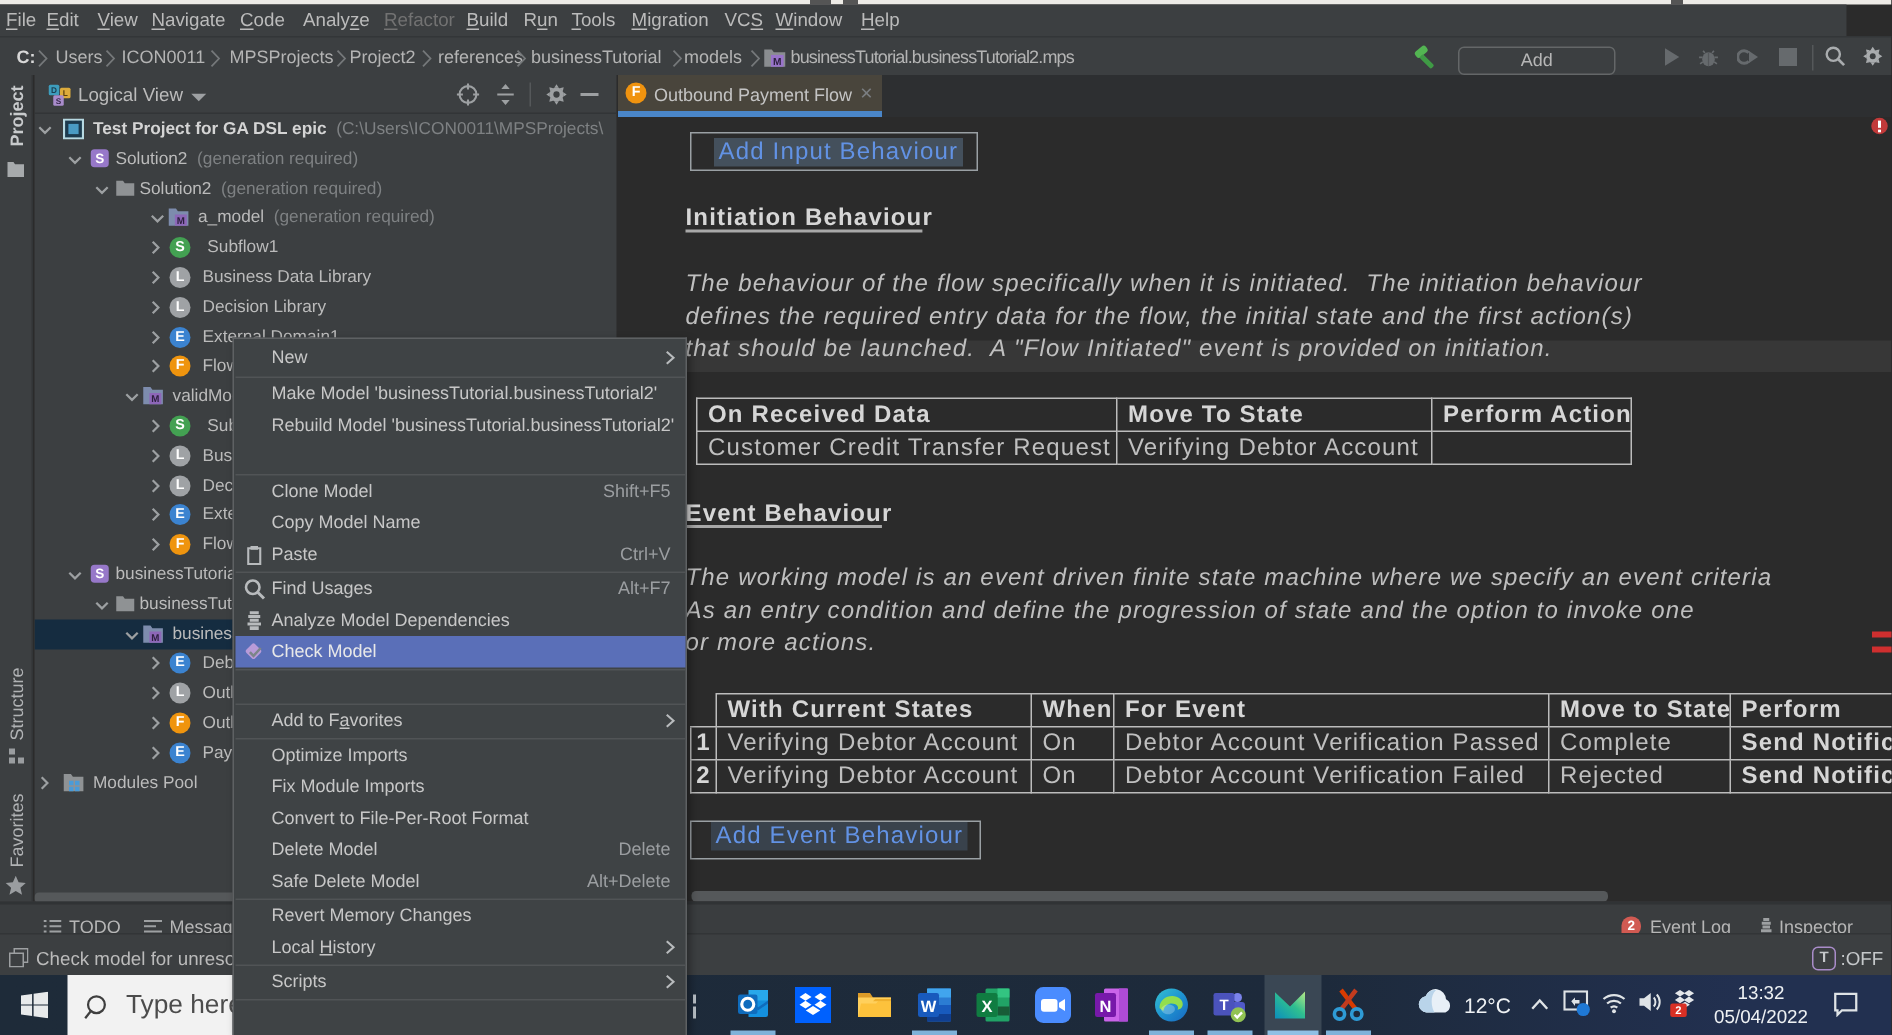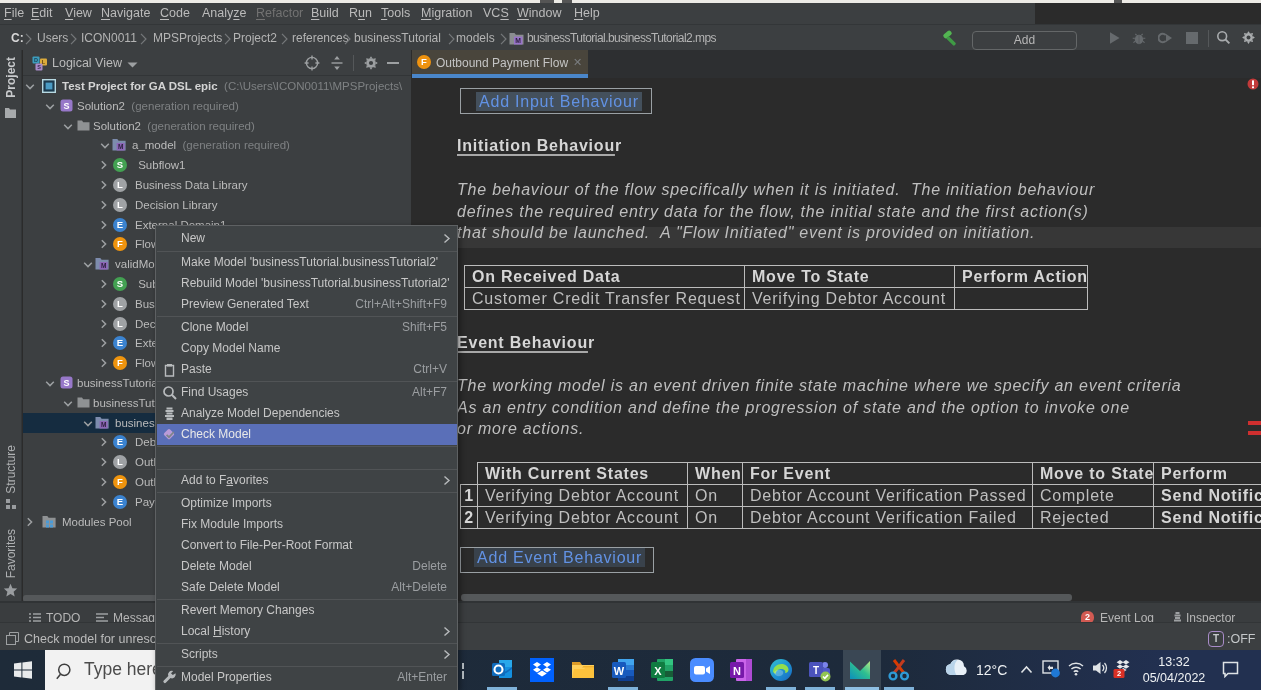--- a/index.html
+++ b/index.html
@@ -1,21 +1,21 @@
 <!DOCTYPE html>
 <html><head><meta charset="utf-8"><style>
 *{margin:0;padding:0;box-sizing:border-box;}
 html,body{width:1261px;height:690px;overflow:hidden;background:#2b2b2b;font-family:"Liberation Sans",sans-serif;}
 #app{position:relative;width:1261px;height:690px;}
 .abs{position:absolute;}
 
 #topstrip{left:0;top:0;width:1261px;height:3px;background:#edebe6;}
 #topstrip i{position:absolute;top:0;height:3px;background:#555;display:block;}
 
-#menubar{left:0;top:3px;width:1035px;height:21px;background:#3c3f41;color:#bbbbbb;font-size:12.5px;}
+#menubar{left:0;top:3px;width:1231px;height:21px;background:#3c3f41;color:#bbbbbb;font-size:12.5px;}
 #menubar span{position:absolute;top:3px;}
 #menubar u{text-decoration:underline;text-underline-offset:2px;}
 .mgray{color:#727272;}
 
 #crumbs{left:0;top:24px;width:1261px;height:26px;background:#3c3f41;border-top:1px solid #333638;color:#b4b4b4;font-size:12px;}
 #crumbs .c{position:absolute;top:6px;}
 
 #strip{left:0;top:50px;width:22px;height:552px;background:#3c3f41;border-right:1px solid #323537;}
 .vlab{position:absolute;color:#b0b2b4;font-size:12px;writing-mode:vertical-rl;transform:rotate(180deg);left:4px;}
 #treepanel{left:23px;top:50px;width:388px;height:552px;background:#3c3f41;}
@@ -647,24 +647,20 @@
           <path d="M1.5 1.5 6 5.5 1.5 9.5" stroke="#b8bbbd" stroke-width="1.4" fill="none"></path>
         </svg>
       </div>
 <div class="msep" style="top:25px;"></div>
 <div class="mi" style="top:26px;">
         <span class="lbl">Make Model 'businessTutorial.businessTutorial2'</span>
       </div>
 <div class="mi" style="top:47px;">
         <span class="lbl">Rebuild Model 'businessTutorial.businessTutorial2'</span>
       </div>
-<div class="mi" style="top:68px;">
-        <span class="lbl">Preview Generated Text</span>
-        <span class="sc">Ctrl+Alt+Shift+F9</span>
-      </div>
 <div class="msep" style="top:90px;"></div>
 <div class="mi" style="top:91px;">
         <span class="lbl">Clone Model</span>
         <span class="sc">Shift+F5</span>
       </div>
 <div class="mi" style="top:112px;">
         <span class="lbl">Copy Model Name</span>
       </div>
 <div class="mi" style="top:133px;">
         <svg class="micon" style="top:3px;" viewBox="0 0 15 15">
@@ -733,20 +729,13 @@
         </svg>
       </div>
 <div class="msep" style="top:417px;"></div>
 <div class="mi" style="top:418px;">
         <span class="lbl">Scripts</span>
         <svg class="arr" width="8" height="11" viewBox="0 0 8 11">
           <path d="M1.5 1.5 6 5.5 1.5 9.5" stroke="#b8bbbd" stroke-width="1.4" fill="none"></path>
         </svg>
       </div>
 <div class="msep" style="top:440px;"></div>
-<div class="mi" style="top:441px;">
-        <svg class="micon" style="top:3px;" viewBox="0 0 15 15">
-          <path d="M13.5 3.2a3.8 3.8 0 0 1-5 4.9L4 12.6a1.5 1.5 0 0 1-2.2-2.2L6.3 6a3.8 3.8 0 0 1 4.9-5L9 3.2l1.8 1.8z" fill="#b8bbbd"></path>
-        </svg>
-        <span class="lbl">Model Properties</span>
-        <span class="sc">Alt+Enter</span>
-      </div>
 </div>
 </div>
 </body></html>

